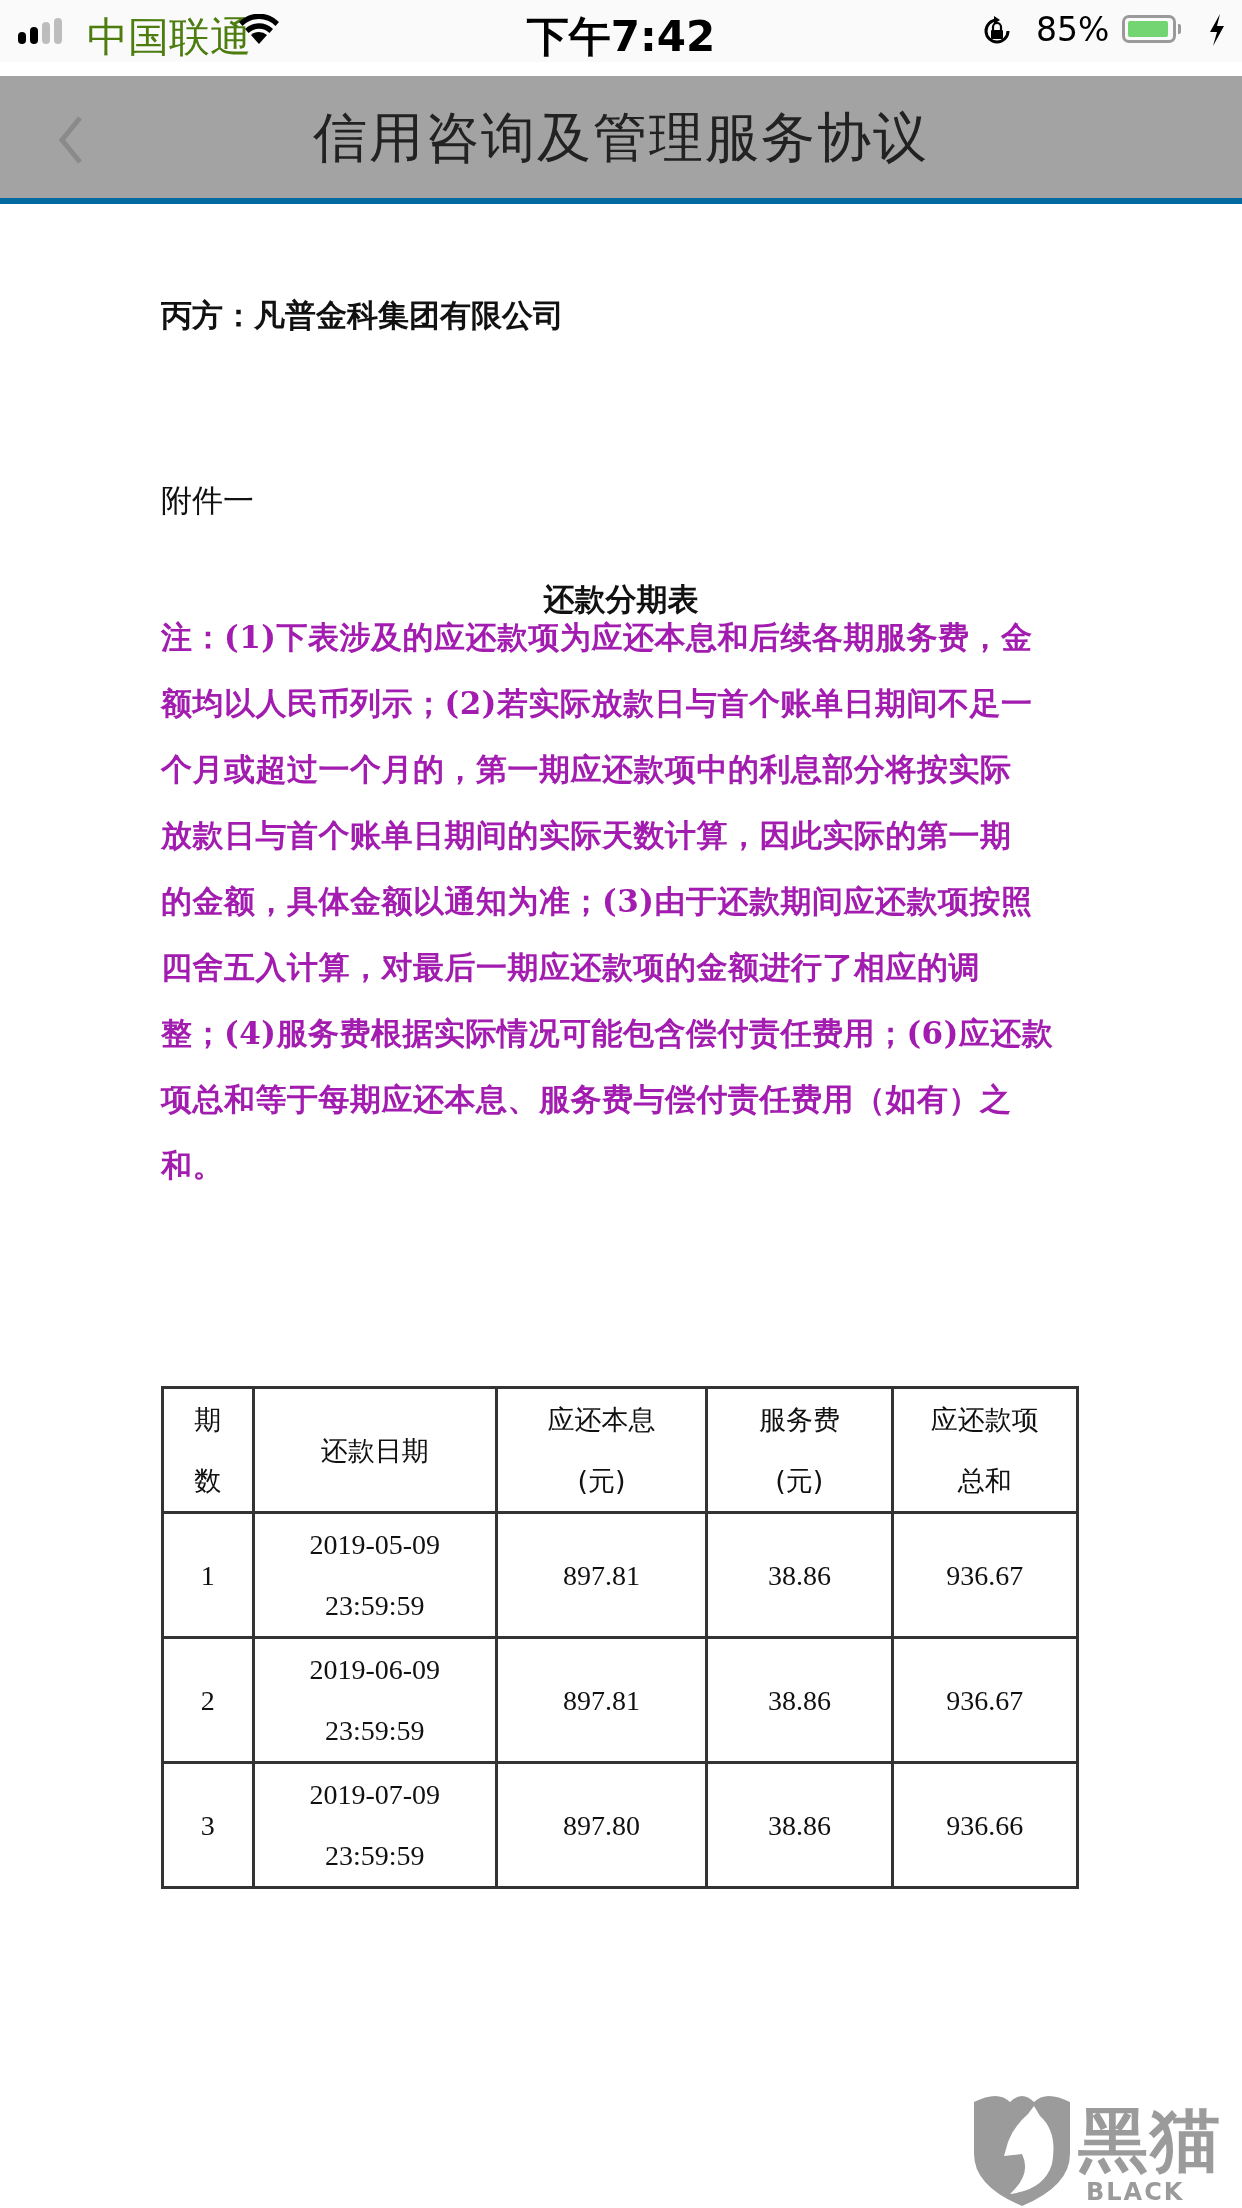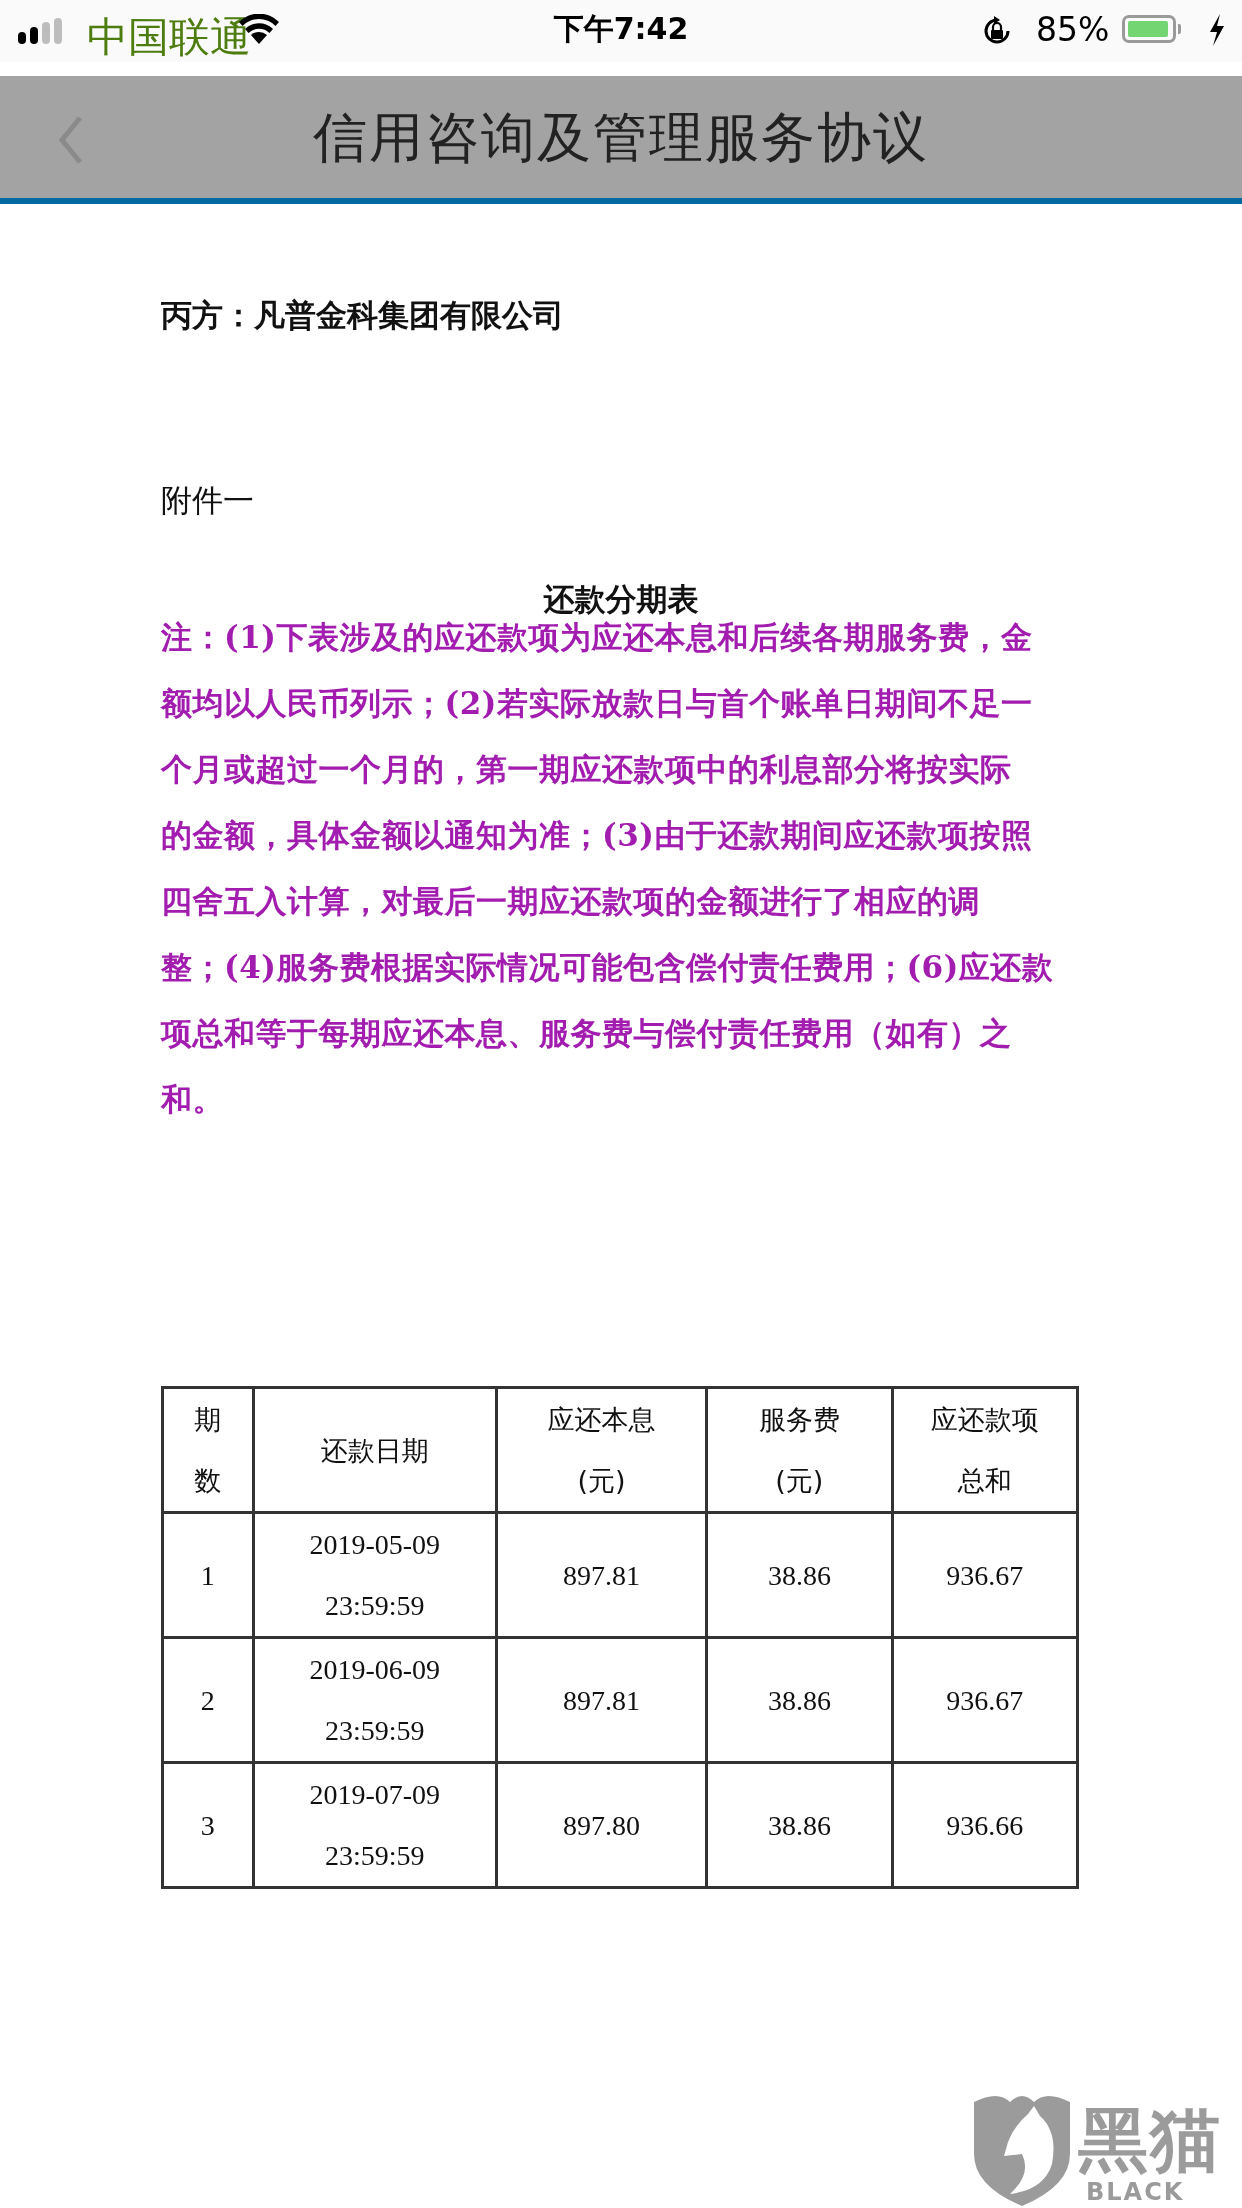--- a/index.html
+++ b/index.html
@@ -10,21 +10,21 @@
       color: #1a1a1a;
     }
     .status-bar {
       position: absolute; left: 0; top: 0; width: 1242px; height: 62px;
       background: #fafafa;
     }
     .signal { position: absolute; left: 18px; top: 18px; display: flex; align-items: flex-end; gap: 4px; height: 26px; }
     .signal .bar { width: 8px; border-radius: 4px; }
     .carrier { position: absolute; left: 87px; top: 10px; font-size: 41px; color: #4d7c0f; }
     .wifi { position: absolute; left: 238px; top: 14px; }
-    .clock { position: absolute; left: 0; width: 1242px; top: 9px; text-align: center; font-size: 30px; font-weight: bold; color: #000; }
+    .clock { position: absolute; left: 0; width: 1242px; top: 9px; text-align: center; font-size: 42px; font-weight: bold; color: #000; }
     .lock-rot { position: absolute; left: 980px; top: 14px; }
     .battery-pct { position: absolute; left: 1036px; top: 10px; font-size: 33px; color: #000; }
     .battery { position: absolute; left: 1122px; top: 15px; width: 54px; height: 28px; border: 3px solid #9a9a9a; border-radius: 7px; box-sizing: border-box; }
     .battery .fill { position: absolute; left: 3px; top: 3px; width: 40px; height: 16px; background: #72d572; border-radius: 2px; }
     .battery-tip { position: absolute; left: 1178px; top: 24px; width: 3px; height: 10px; background: #9a9a9a; border-radius: 0 2px 2px 0; }
     .bolt { position: absolute; left: 1208px; top: 14px; }
 
     .nav-bar {
       position: absolute; left: 0; top: 76px; width: 1242px; height: 128px;
       background: #a3a3a3; border-bottom: 6px solid #0369a1; box-sizing: border-box;
@@ -110,20 +110,21 @@
 </div>
 
 <div class="doc">
   <div class="party">丙方：凡普金科集团有限公司</div>
   <div class="annex">附件一</div>
   <div class="schedule-title">还款分期表</div>
   <div class="note">
     <span class="line">注：(1)下表涉及的应还款项为应还本息和后续各期服务费，金</span>
     <span class="line">额均以人民币列示；(2)若实际放款日与首个账单日期间不足一</span>
     <span class="line">个月或超过一个月的，第一期应还款项中的利息部分将按实际</span>
+    <span class="line">放款日与首个账单日期间的实际天数计算，因此实际的第一期</span>
     <span class="line">的金额，具体金额以通知为准；(3)由于还款期间应还款项按照</span>
     <span class="line">四舍五入计算，对最后一期应还款项的金额进行了相应的调</span>
     <span class="line">整；(4)服务费根据实际情况可能包含偿付责任费用；(6)应还款</span>
     <span class="line">项总和等于每期应还本息、服务费与偿付责任费用（如有）之</span>
     <span class="line">和。</span>
   </div>
 </div>
 
 <table class="schedule">
   <colgroup>

